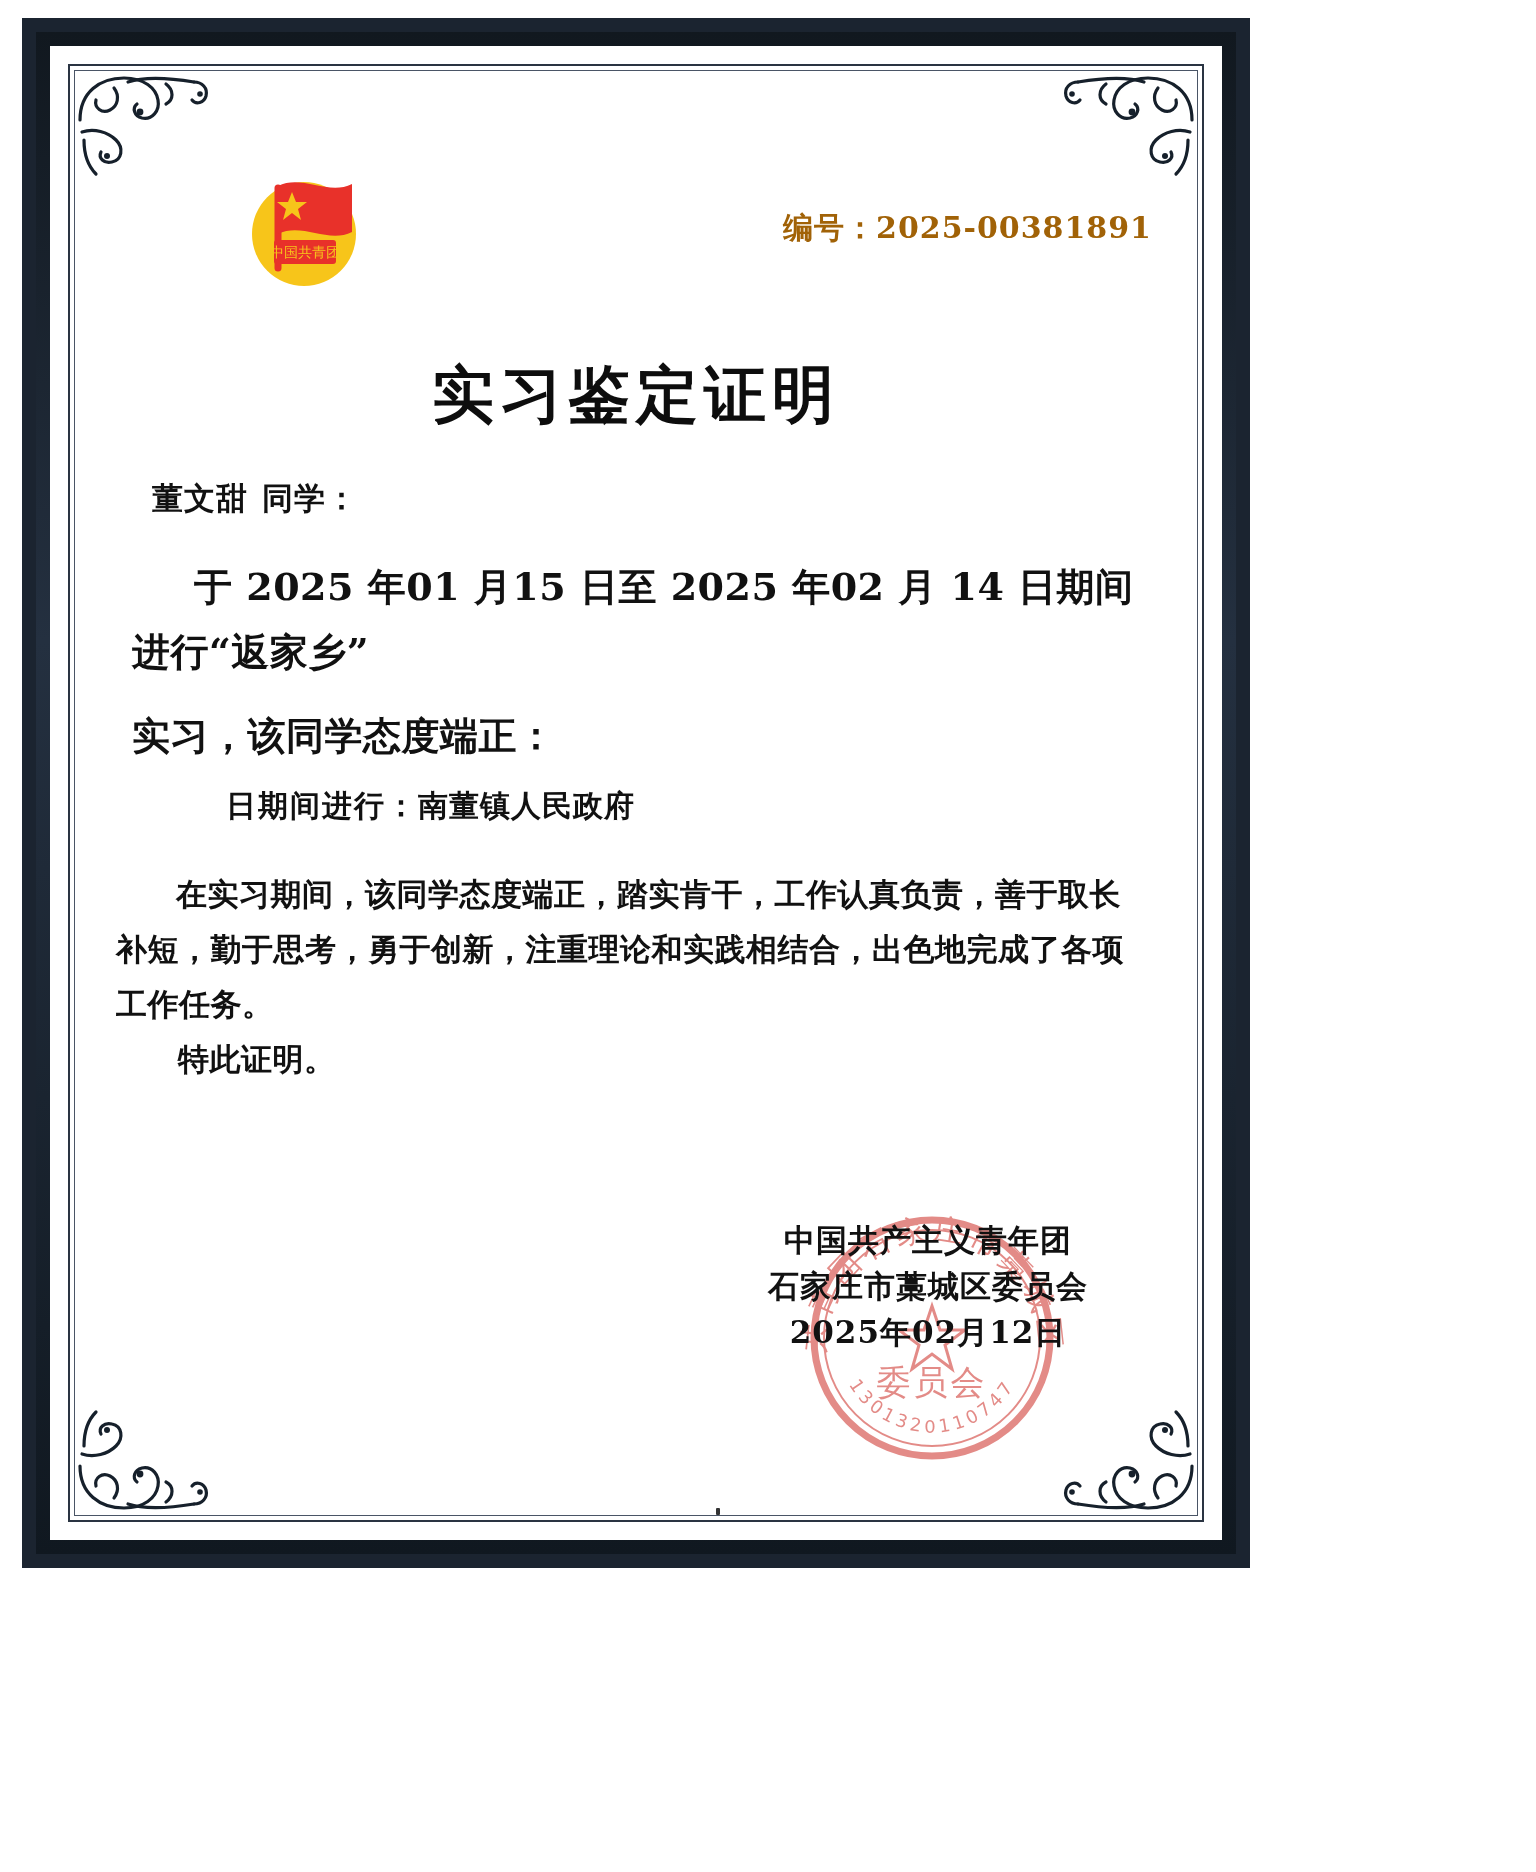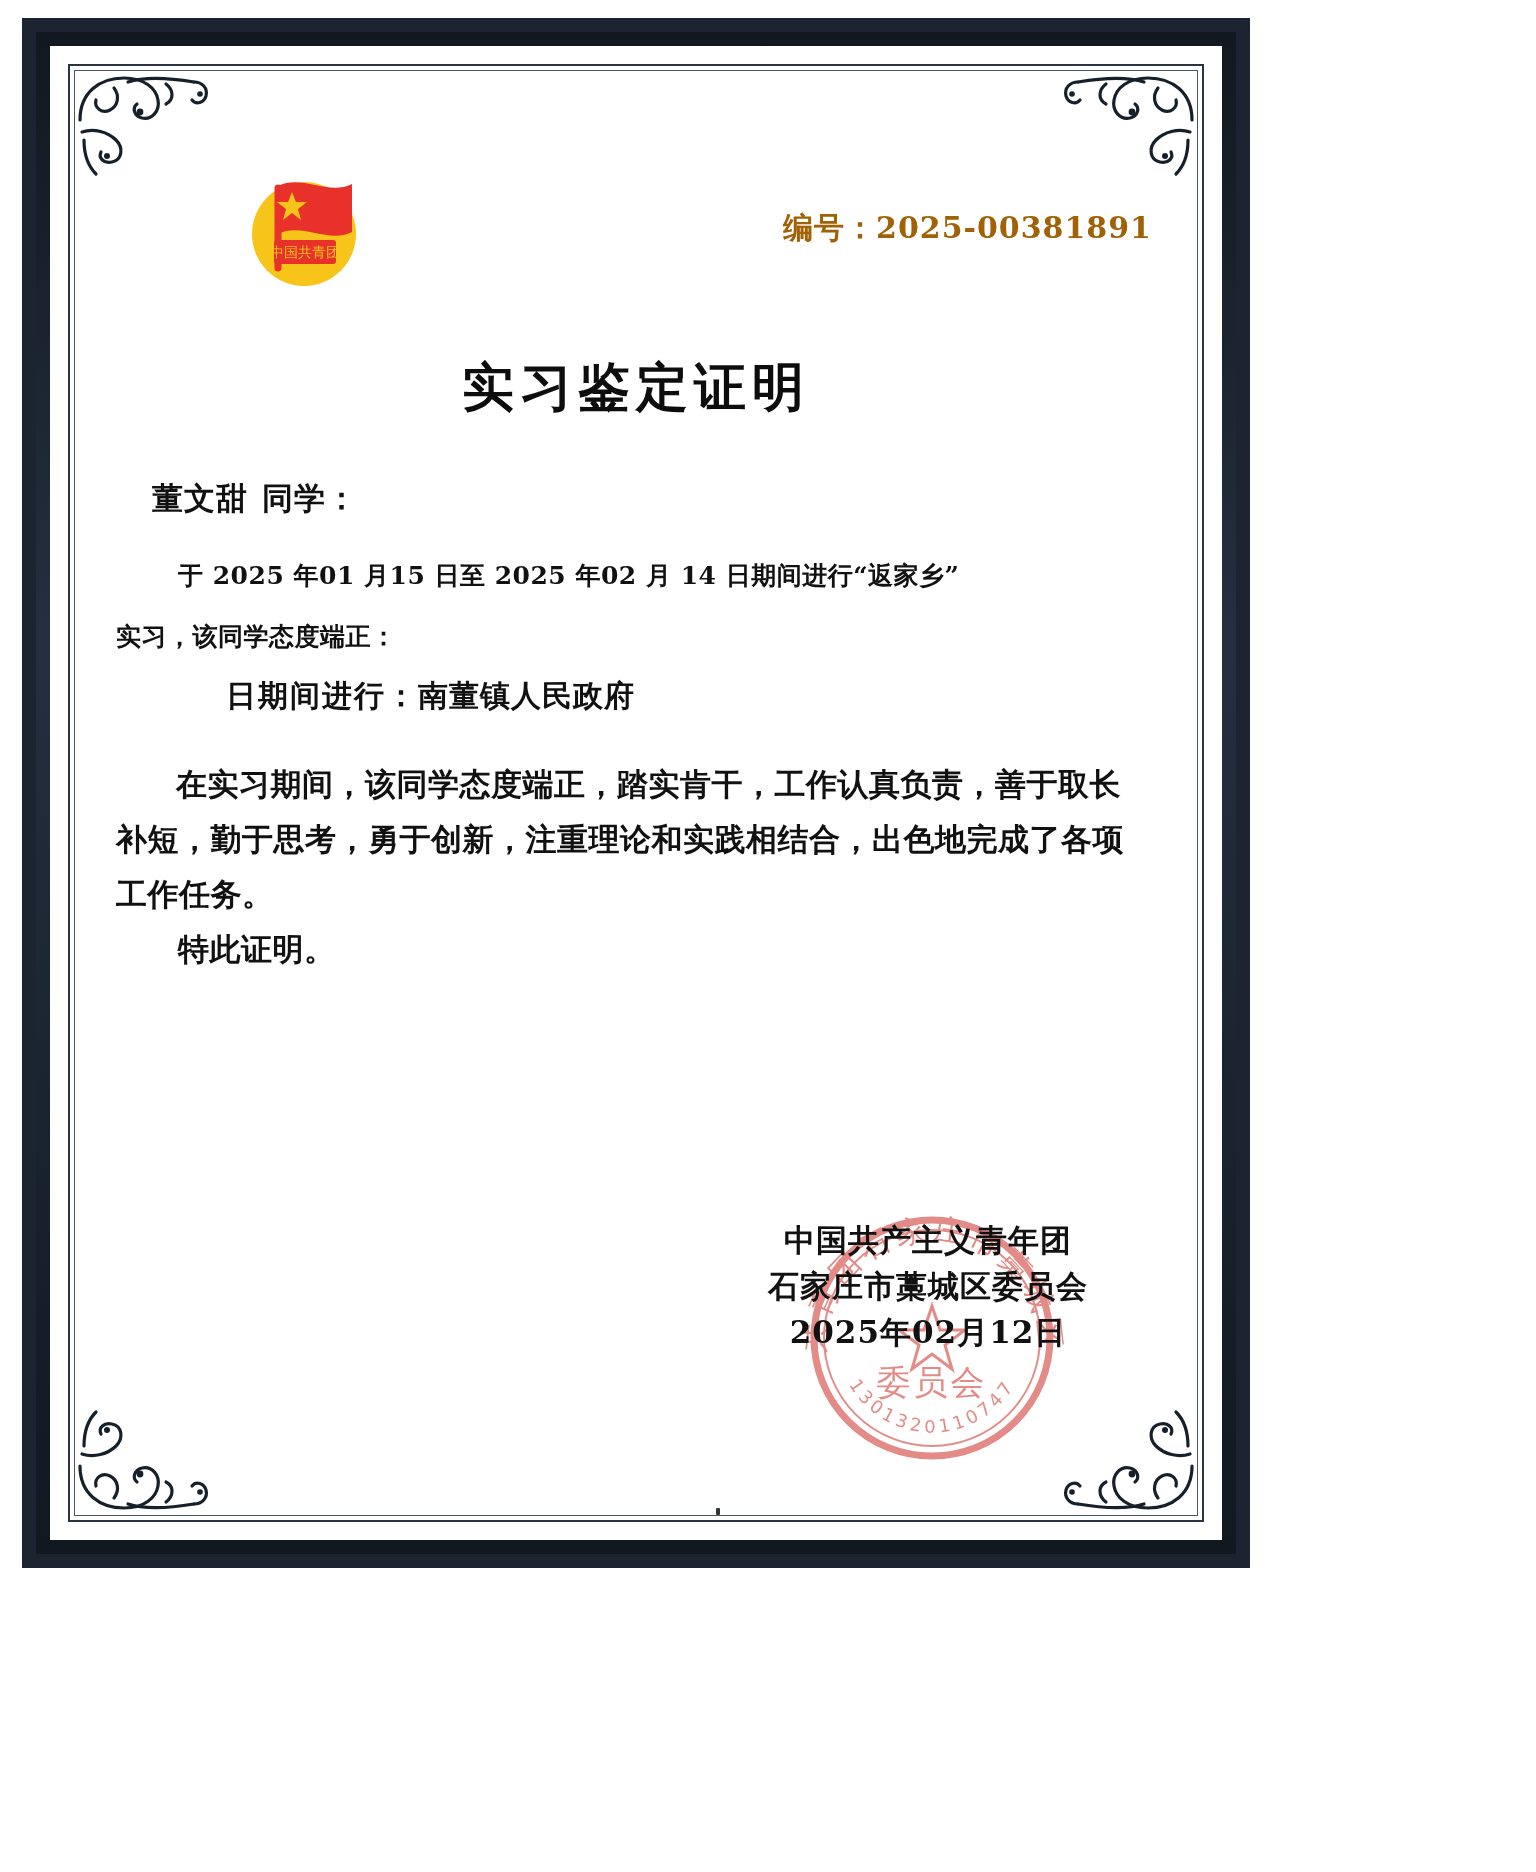--- a/index.html
+++ b/index.html
@@ -104,21 +104,21 @@
     font-family: "DejaVu Serif", "Liberation Serif", serif;
   }
 
   
   .title {
     position: absolute;
     left: 0;
     right: 0;
     top: 255px;
     text-align: center;
-    font-size: 52px;
+    font-size: 62px;
     font-weight: 700;
     letter-spacing: 6px;
     color: #0d0d0d;
     font-family: "DejaVu Serif", "Liberation Serif", serif;
   }
 
   
   .body-block {
     position: absolute;
     left: 14px;
@@ -128,24 +128,24 @@
   }
   .salutation {
     font-size: 31px;
     font-weight: 700;
     margin: 0 0 34px 36px;
     letter-spacing: 1px;
   }
   .salutation .name { margin-right: 14px; }
 
   .para {
-    font-size: 25px;
+    font-size: 38px;
     font-weight: 700;
     line-height: 1.72;
-    margin: 0 0 18px 0;
+    margin: 0 0 18px 16px;
     text-indent: 62px;
     letter-spacing: 0.5px;
   }
   .para.noindent { text-indent: 0; }
 
   .field {
     font-size: 30px;
     font-weight: 700;
     margin: 0 0 34px 110px;
     letter-spacing: 0.5px;

